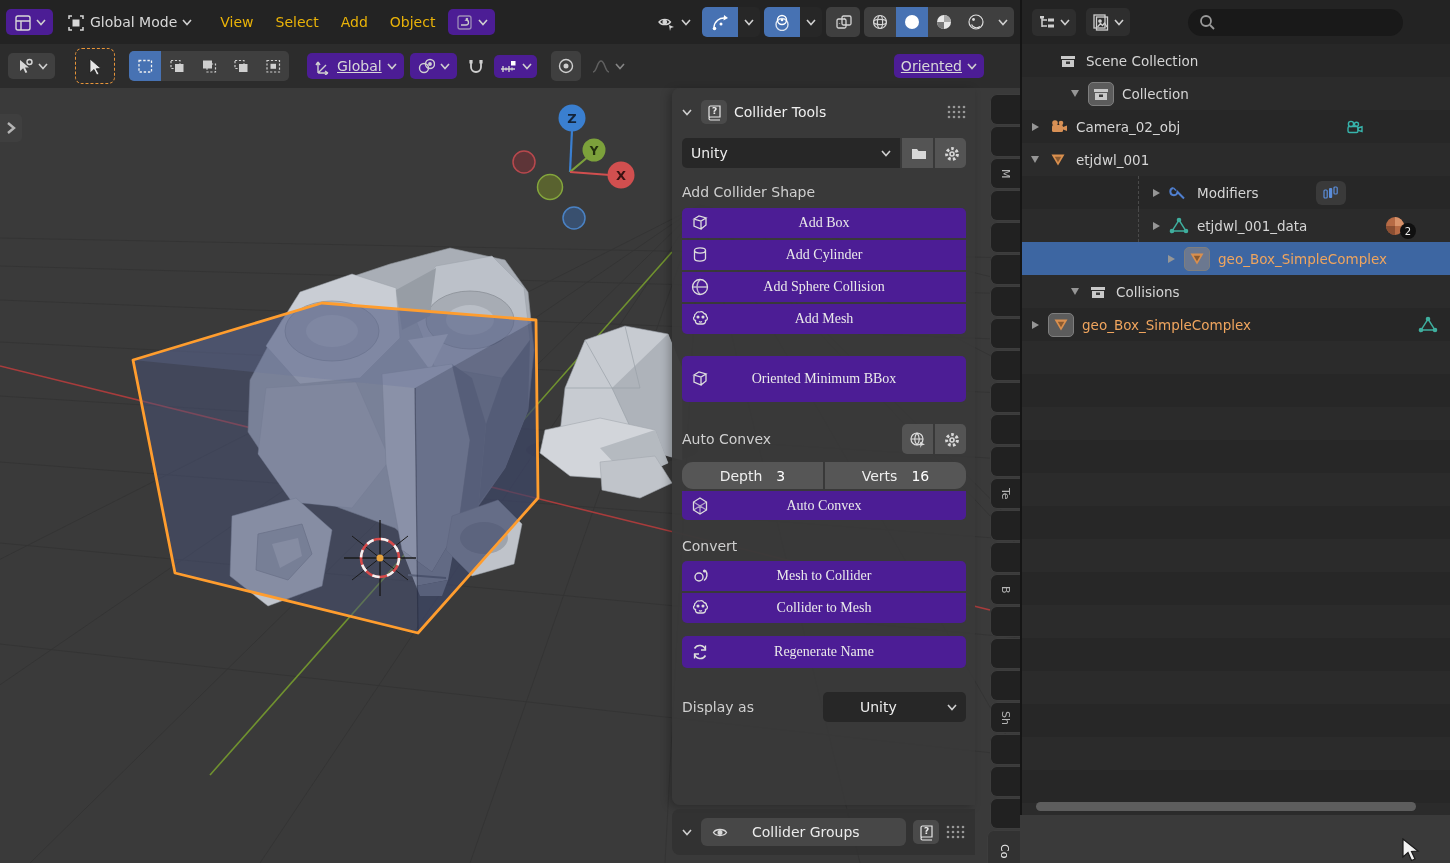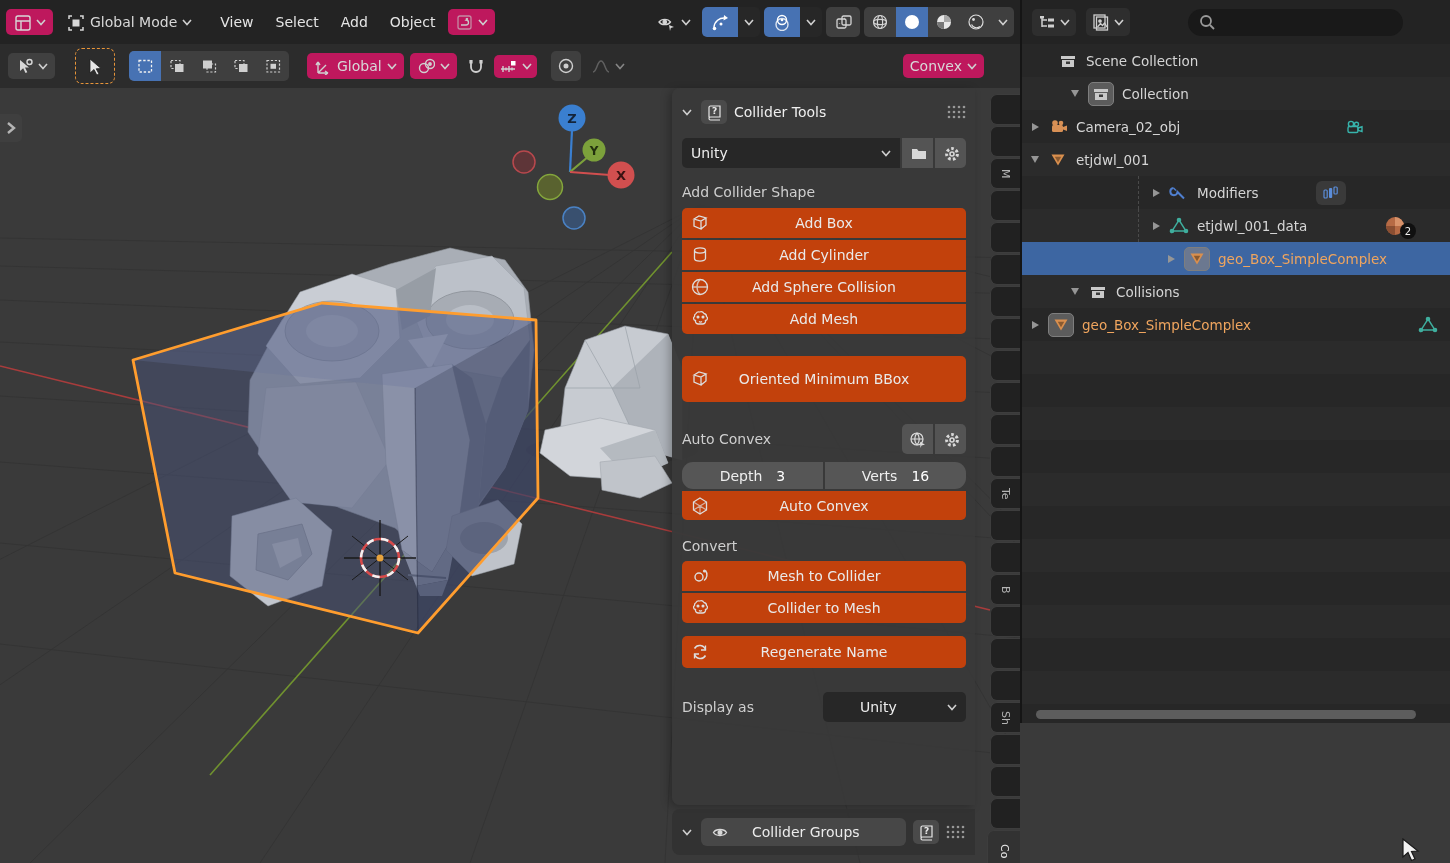--- a/index.html
+++ b/index.html
@@ -8,22 +8,22 @@
        font-size:13px;color:#d8d8d8;background:#3a3a3a;user-select:none;}
   svg{display:block}
   .ico{flex:0 0 auto}
   
   .vp-h1{position:absolute;left:0;top:0;width:1020px;height:44px;background:#232323;
          display:flex;align-items:center;gap:4px;padding:0 6px;box-sizing:border-box;}
   .vp-h2{position:absolute;left:0;top:44px;width:1020px;height:44px;background:#2c2c2c;
          display:flex;align-items:center;gap:6px;padding:0 8px;box-sizing:border-box;}
   .hbtn{display:flex;align-items:center;gap:5px;background:transparent;border:0;color:#d8d8d8;
         font:13px "DejaVu Sans",sans-serif;padding:4px 7px;border-radius:5px;cursor:default;}
-  .dd{background:#be185d;border-radius:5px;}
-  .menu{padding:4px 9px;border-radius:4px;color:#e5e5e5;}
+  .dd{background:#4c1d95;border-radius:5px;text-decoration:underline;}
+  .menu{padding:4px 9px;border-radius:4px;color:#eab308;}
   .seg{display:flex;background:#3f3f3f;border-radius:5px;overflow:hidden;}
   .seg>div{width:32px;height:30px;display:flex;align-items:center;justify-content:center;}
   .seg>div.on{background:#4772b3;}
   .tglgrp{display:flex;border-radius:5px;overflow:hidden;}
   .tglgrp .tg{width:36px;height:30px;display:flex;align-items:center;justify-content:center;background:#4772b3;}
   .tglgrp .ar{width:22px;height:30px;display:flex;align-items:center;justify-content:center;background:#272727;}
   .sqbtn{width:34px;height:30px;border-radius:5px;background:#3f3f3f;display:flex;align-items:center;justify-content:center;}
   .cursor-tool{width:38px;height:34px;border:1.5px dashed #e8953a;border-radius:7px;
                display:flex;align-items:center;justify-content:center;background:#2c2c2c;}
   .spacer{flex:1}
@@ -40,37 +40,37 @@
   .phead{display:flex;align-items:center;gap:7px;height:32px;}
   .ptitle{font-size:14px;color:#efefef;flex:1}
   .booksq{width:26px;height:24px;background:#4a4a4a;border-radius:5px;display:flex;align-items:center;justify-content:center;}
   .row{display:flex;align-items:center;}
   .select{height:30px;background:#272727;border-radius:5px;display:flex;align-items:center;
           padding:0 9px;color:#ededed;font-size:14px;}
   .select .spacer{flex:1}
   .iconbtn{width:31px;height:30px;background:#545454;display:flex;align-items:center;justify-content:center;}
   .label{color:#cfcfcf;font-size:14px;}
   .bgroup{display:flex;flex-direction:column;gap:2px;border-radius:5px;overflow:hidden;}
-  .pbtn{position:relative;height:30px;background:#c2410c;display:flex;align-items:center;justify-content:center;
-        color:#eaeaea;font-size:14px;}
+  .pbtn{position:relative;height:30px;background:#4c1d95;display:flex;align-items:center;justify-content:center;
+        color:#eaeaea;font-size:14px;font-family:Liberation Serif, serif;}
   .pbtn .bico{position:absolute;left:8px;top:50%;transform:translateY(-50%);}
   .pbtn.single{border-radius:5px;}
   .numrow{display:flex;gap:2px;border-radius:11px;overflow:hidden;align-items:flex-end;}
   .numcell{flex:1;height:27px;background:#565656;display:flex;align-items:center;justify-content:center;gap:14px;
            color:#eee;font-size:14px;}
   .pill{height:28px;background:#474747;border-radius:6px;display:flex;align-items:center;gap:23px;padding:0 10px;
         color:#ececec;font-size:14px;flex:1}
   
   .tabstrip{position:absolute;right:0;top:0;width:36px;height:775px;}
   .stab{position:absolute;right:0;width:29px;height:29px;background:#212121;border:1px solid #3d3d3d;border-right:0;
         border-radius:7px 0 0 7px;display:flex;align-items:center;justify-content:center;
         color:#b5b5b5;font-size:11px;writing-mode:vertical-rl;text-orientation:sideways;}
   .stab.active{background:#323232;color:#e8e8e8;width:32px;height:40px;}
   
-  .outliner{position:absolute;left:1020px;top:0;width:430px;height:723px;background:#272727;border-left:2px solid #151515;box-sizing:border-box;}
+  .outliner{position:absolute;left:1020px;top:0;width:430px;height:815px;background:#272727;border-left:2px solid #151515;box-sizing:border-box;}
   .ol-head{height:44px;background:#232323;display:flex;align-items:center;gap:10px;padding:0 10px;}
   .ol-btn{display:flex;align-items:center;gap:4px;background:#2e2e2e;border-radius:5px;padding:5px 6px;}
   .search{flex:0 0 195px;height:27px;background:#191919;border-radius:14px;display:flex;align-items:center;gap:6px;padding:0 10px;color:#9a9a9a;}
   .tree{position:absolute;left:0;top:44px;right:0;bottom:0;
         background:repeating-linear-gradient(#272727 0 33px,#2b2b2b 33px 66px);}
   .orow{position:relative;height:33px;display:flex;align-items:center;font-size:13.5px;color:#d5d5d5;}
   .orow.sel{background:#3d66a2;}
   .orow .arrow{width:26px;display:flex;justify-content:center;}
   .tri-r{width:0;height:0;border-left:7px solid #969696;border-top:4.5px solid transparent;border-bottom:4.5px solid transparent;}
   .tri-d{width:0;height:0;border-top:7px solid #969696;border-left:4.5px solid transparent;border-right:4.5px solid transparent;}
@@ -481,21 +481,21 @@
     <div class="hbtn" style="opacity:.55;padding:4px 4px">
       <svg class="ico" width="19" height="18">
           <use href="#falloff"></use>
         </svg>
       <svg class="ico" width="10" height="9">
           <use href="#chev"></use>
         </svg>
     </div>
     <div class="spacer"></div>
     <div class="hbtn dd" style="margin-right:28px">
-      <span style="font-size:14px">Convex</span>
+      <span style="font-size:14px">Oriented</span>
       <svg class="ico" width="10" height="9">
           <use href="#chev"></use>
         </svg>
     </div>
   </div>
 
   <div class="canvas">
     <svg width="1020" height="775" viewBox="0 0 1020 775">
       <rect width="1020" height="775" fill="#3a3a3a"></rect>
 

